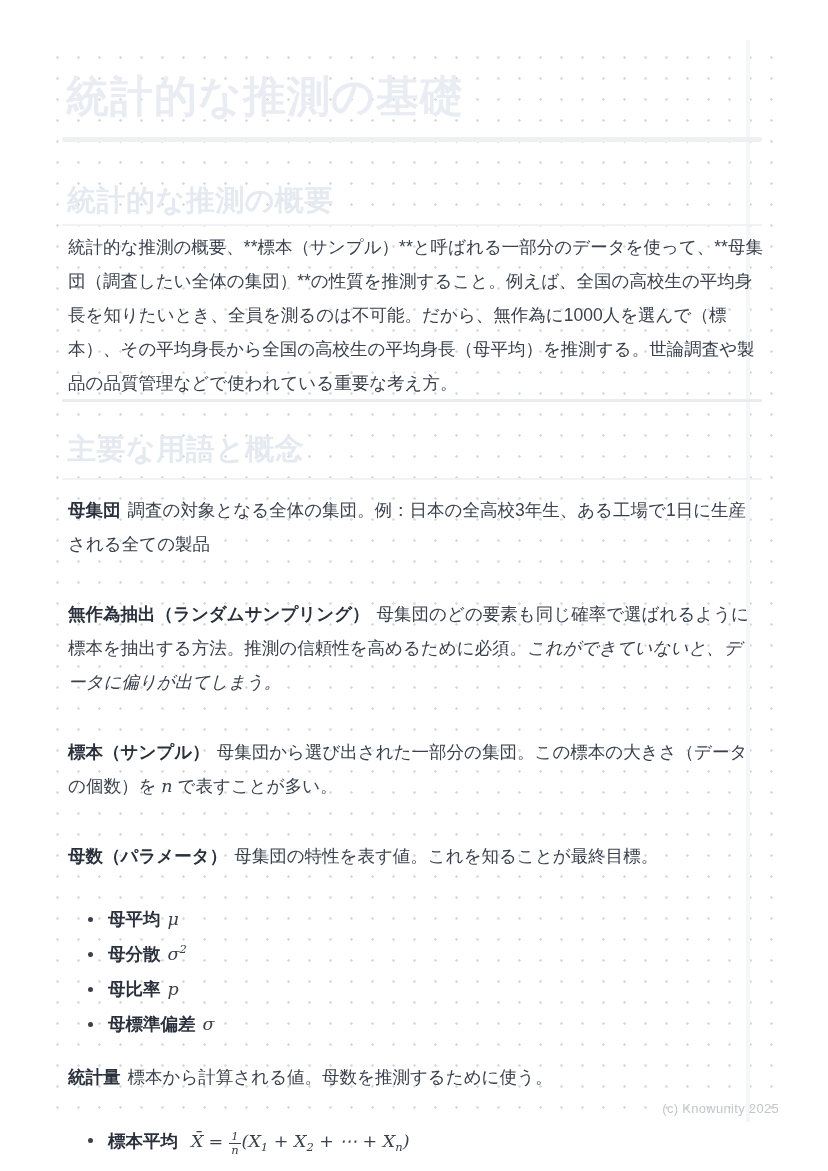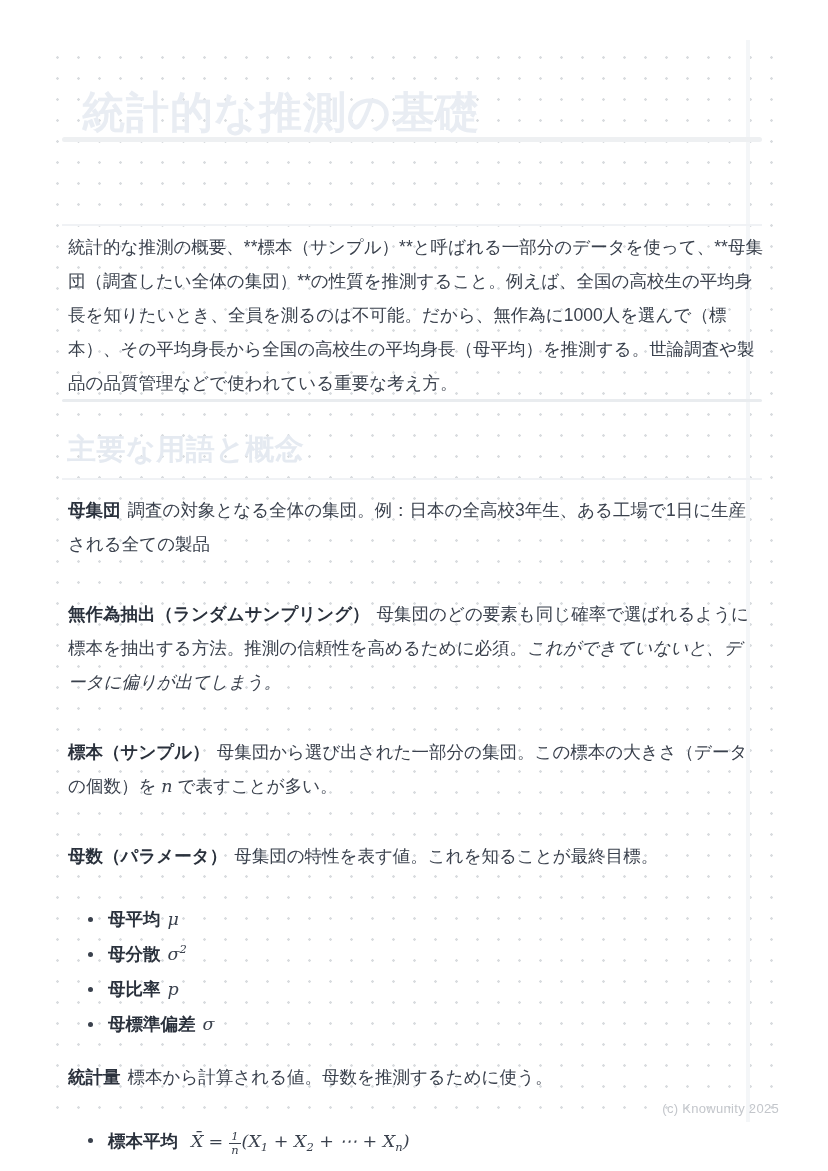--- a/index.html
+++ b/index.html
@@ -15,21 +15,21 @@
     background-image:radial-gradient(circle, #d9dcdf 1.1px, rgba(0,0,0,0) 1.5px);
     background-size:21px 21px; background-position:7px 7px;
     pointer-events:none;
   }
   .v-band {
     position:absolute; left:746px; top:40px; width:4px; height:1082px;
     background:#f4f6f8; pointer-events:none;
   }
   
   .doc-title {
-    position:absolute; left:66px; top:68px; margin:16px;
+    position:absolute; left:66px; top:68px; margin:0;
     font-size:43px; font-weight:bold; color:#e9edf3; letter-spacing:1px;
     white-space:nowrap;
     font-family:Liberation Serif, serif;
   }
   .sec-heading {
     position:absolute; left:67px; margin:0;
     font-size:29px; font-weight:bold; color:#e5eaf1; letter-spacing:0.5px;
     white-space:nowrap;
   }
   .sec-heading.a { top:181px; }
@@ -90,20 +90,21 @@
 <body>
 
 <div class="page">
 
   <div class="dot-grid"></div>
   <div class="v-band"></div>
 
   <h1 class="doc-title">統計的な推測の基礎</h1>
   <div class="rule thick"></div>
 
+  <h2 class="sec-heading a">統計的な推測の概要</h2>
   <div class="rule under-a"></div>
 
   <p class="lede">統計的な推測の概要、**標本（サンプル）**と呼ばれる一部分のデータを使って、**母集団（調査したい全体の集団）**の性質を推測すること。例えば、全国の高校生の平均身長を知りたいとき、全員を測るのは不可能。だから、無作為に1000人を選んで（標本）、その平均身長から全国の高校生の平均身長（母平均）を推測する。世論調査や製品の品質管理などで使われている重要な考え方。</p>
 
   <div class="rule mid"></div>
 
   <h2 class="sec-heading b">主要な用語と概念</h2>
   <div class="rule under-b"></div>
 
   <div class="terms">

